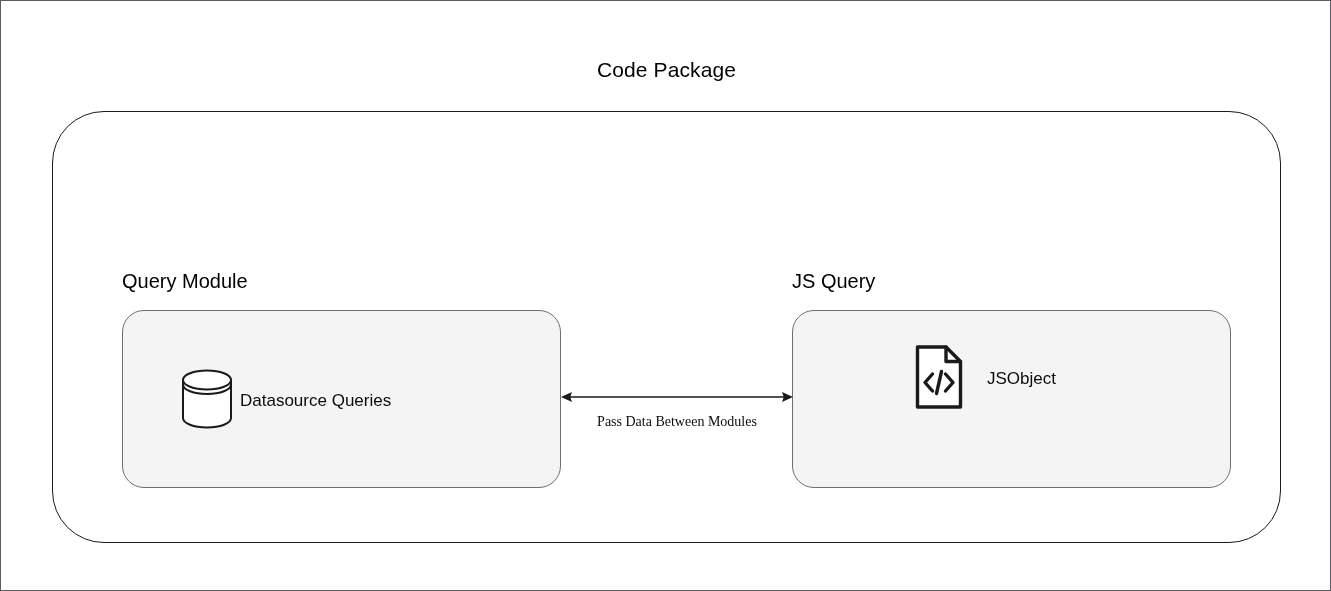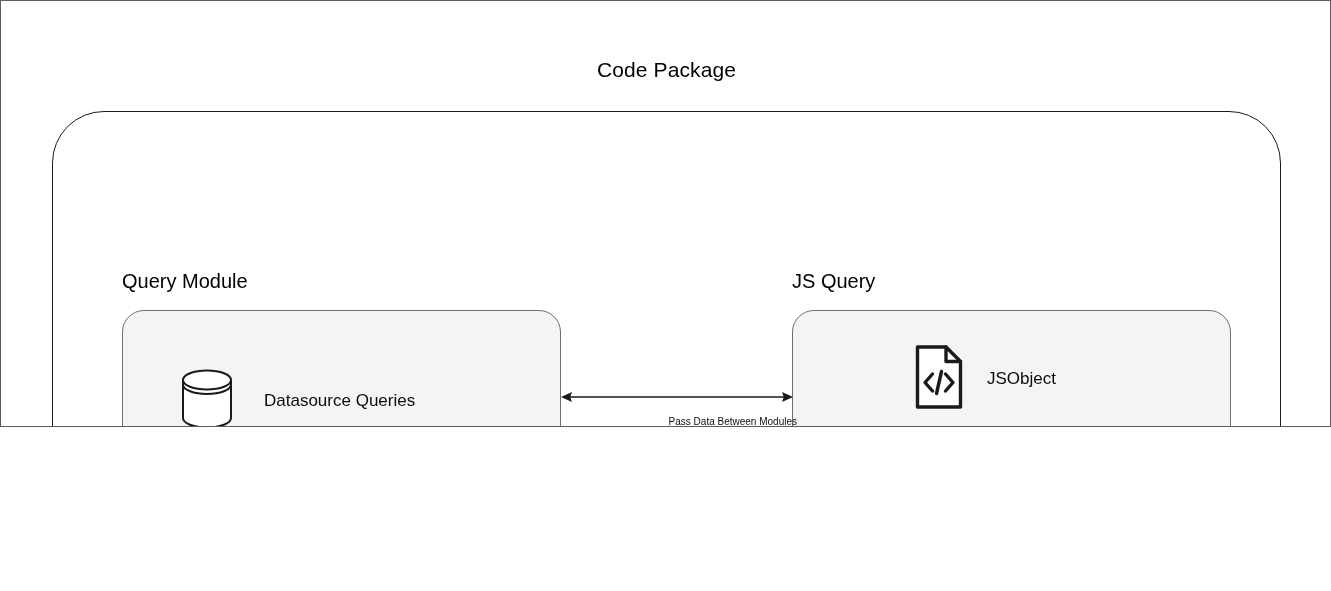--- a/index.html
+++ b/index.html
@@ -8,21 +8,21 @@
     padding: 0;
     background: #ffffff;
   }
   body {
     font-family: "Liberation Sans", sans-serif;
     -webkit-font-smoothing: antialiased;
   }
   #canvas {
     position: relative;
     width: 1331px;
-    height: 427px;
+    height: 591px;
     background: #ffffff;
     box-sizing: border-box;
     border: 1px solid #5c5c60;
     overflow: hidden;
     padding-left: 8px;
   }
 
   
   .page-title {
     position: absolute;
@@ -100,41 +100,42 @@
   .node-icon {
     display: block;
     flex: 0 0 auto;
   }
   .node-label {
     font-size: 17px;
     color: #0c0c0c;
     white-space: nowrap;
     line-height: 20px;
   }
-  .node.query-node .node-label { margin-left: 29px; }
+  .node.query-node .node-label { margin-left: 5px; }
   .node.js-node .node-label { margin-left: 22px; text-align: center; }
 
   
   .connector {
     position: absolute;
     left: 556px;
     top: 378px;
     width: 240px;
     height: 36px;
   }
   .connector-label {
     position: absolute;
     left: 556px;
     top: 412px;
     width: 240px;
-    text-align: right;
-    font-size: 10px;
+    text-align: center;
+    font-size: 14px;
     color: #0c0c0c;
     line-height: 18px;
     white-space: nowrap;
+    font-family: Liberation Serif, serif;
   }
 </style>
 </head>
 <body>
 
 <div id="canvas">
 
   <div class="page-title">Code Package</div>
 
   <div class="package-box"></div>

